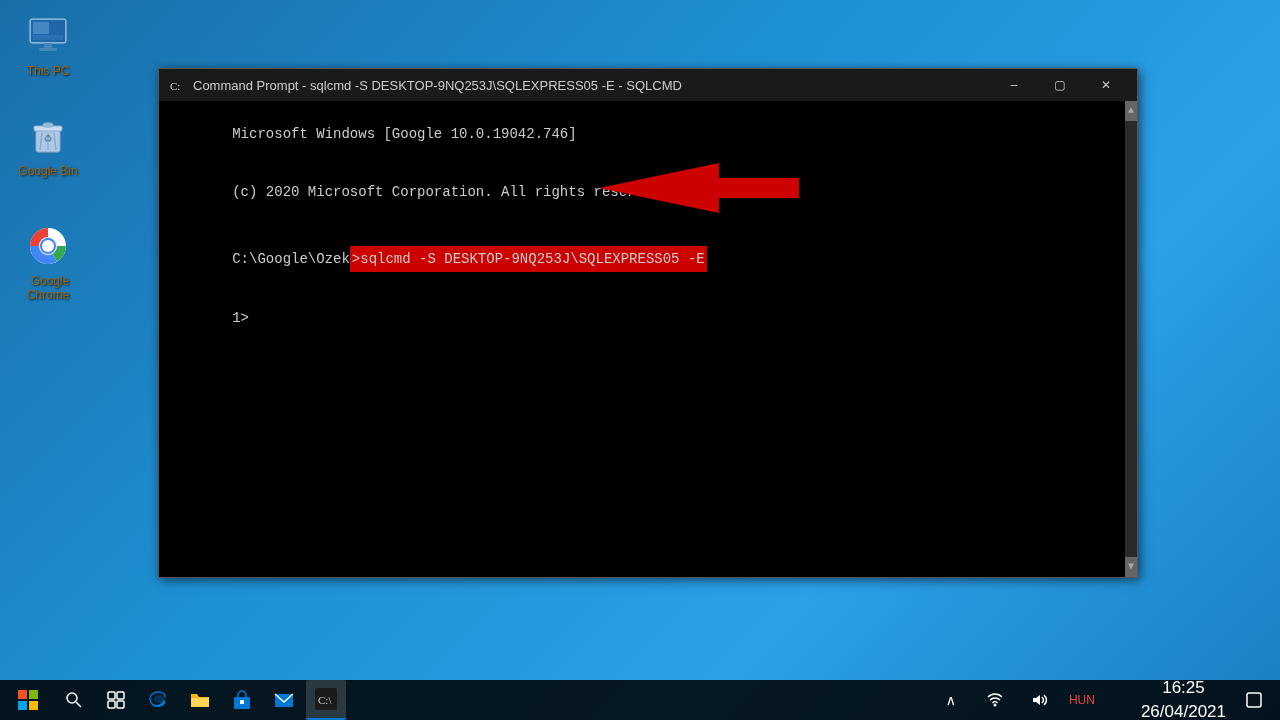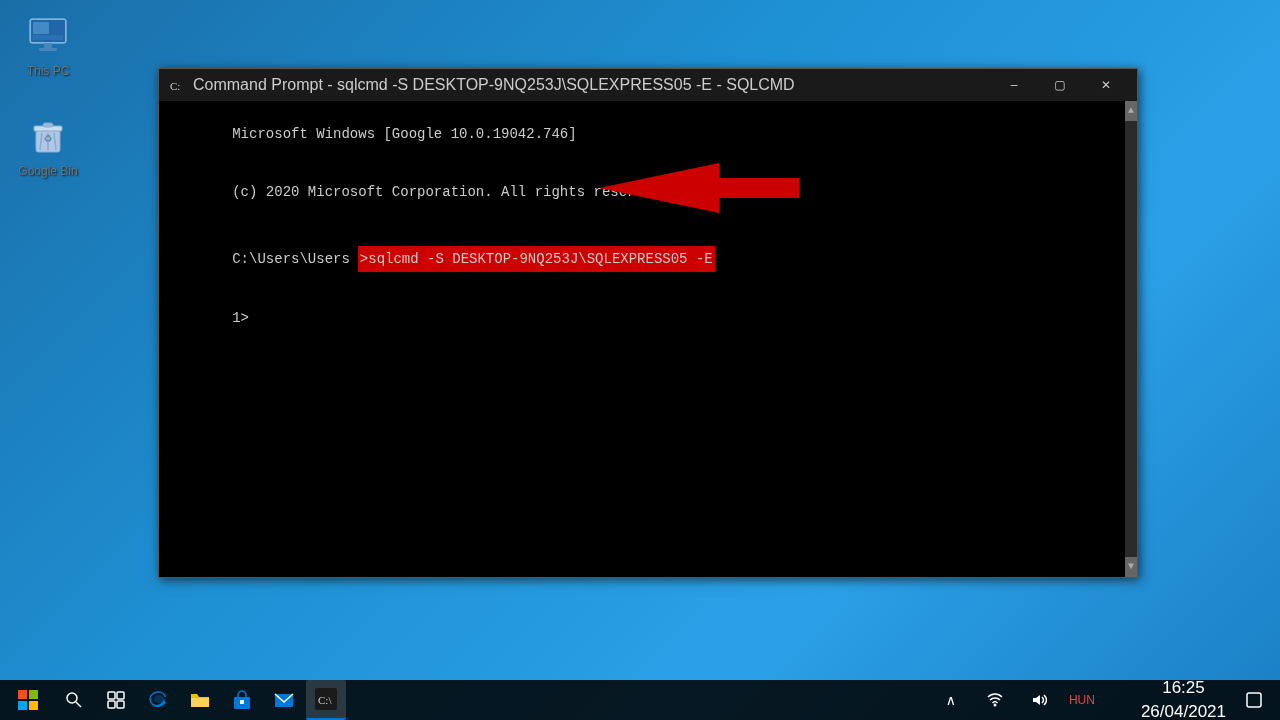--- a/index.html
+++ b/index.html
@@ -32,21 +32,21 @@
     }
     .desktop-icon .icon-img {
       width: 48px;
       height: 48px;
       margin-bottom: 4px;
       display: flex;
       align-items: center;
       justify-content: center;
     }
     .desktop-icon .icon-label {
-      color: #737373;
+      color: #a16207;
       font-size: 12px;
       text-align: right;
       text-shadow: 1px 1px 2px rgba(0,0,0,0.8);
       line-height: 1.2;
     }
 
     
     .this-pc-icon {
       position: absolute;
       top: 8px;
@@ -115,21 +115,21 @@
       margin-right: 8px;
       display: flex;
       align-items: center;
       justify-content: center;
       font-size: 13px;
     }
 
     .cmd-titlebar-title {
       flex: 1;
       color: #cccccc;
-      font-size: 16px;
+      font-size: 13px;
       font-family: 'Segoe UI', sans-serif;
     }
 
     .cmd-titlebar-buttons {
       display: flex;
       align-items: center;
       gap: 0;
     }
 
     .cmd-btn {
@@ -181,21 +181,20 @@
     }
 
     .cmd-line {
       white-space: pre;
     }
 
     .cmd-highlight {
       background: #cc0000;
       color: #cccccc;
       padding: 5px 2px;
-      margin-left: 8px;
     }
 
     
     .taskbar {
       position: absolute;
       bottom: 0;
       left: 0;
       width: 100%;
       height: 40px;
       background: rgba(0, 0, 0, 0.85);
@@ -319,20 +318,43 @@
         <line x1="16" y1="19" x2="14" y2="36" stroke="#88aacc" stroke-width="1.5"></line>
         <line x1="22" y1="19" x2="22" y2="36" stroke="#88aacc" stroke-width="1.5"></line>
         <line x1="28" y1="19" x2="30" y2="36" stroke="#88aacc" stroke-width="1.5"></line>
 
         <text x="22" y="28" text-anchor="middle" font-size="10" fill="#5588aa">♻</text>
       </svg>
     </div>
     <span class="icon-label">Google Bin</span>
   </div>
 
+  <div class="desktop-icon google-chrome-icon" style="top:218px;left:8px;">
+    <div class="icon-img">
+      <svg class="chrome-svg" viewBox="0 0 44 44" fill="none" xmlns="http://www.w3.org/2000/svg">
+
+        <circle cx="22" cy="22" r="18" fill="white"></circle>
+
+        <path d="M22 22 L4 22 A18 18 0 0 1 22 4 Z" fill="#EA4335"></path>
+
+        <path d="M22 22 L31 37.6 A18 18 0 0 1 4 22 Z" fill="#4285F4"></path>
+
+        <path d="M22 22 L40 22 A18 18 0 0 1 31 37.6 Z" fill="#34A853"></path>
+
+        <circle cx="22" cy="22" r="9" fill="white" stroke="#cccccc" stroke-width="0.5"></circle>
+
+        <circle cx="22" cy="22" r="8" fill="#4285F4"></circle>
+        <circle cx="22" cy="22" r="6" fill="white"></circle>
+      </svg>
+    </div>
+    <span class="icon-label" style="display:block;">
+      <span>Google</span><br>
+      <span>Chrome</span>
+    </span>
+  </div>
 
   <div class="cmd-window">
 
     <div class="cmd-titlebar">
       <div class="cmd-titlebar-icon">
         <svg width="16" height="16" viewBox="0 0 16 16">
           <rect width="16" height="16" fill="#1a1a1a"></rect>
           <text x="2" y="13" font-size="11" fill="#cccccc" font-family="Consolas">C:</text>
         </svg>
       </div>
@@ -345,21 +367,21 @@
     </div>
 
     <div class="cmd-content">
       <div class="cmd-line">
         <span>Microsoft Windows [Google 10.0.19042.746]</span>
       </div>
       <div class="cmd-line">
         <span>(c) 2020 Microsoft Corporation. All rights reserved.</span>
       </div>
       <div class="cmd-line" style="margin-top:8px;">
-        <span>C:\Users\Users</span><span class="cmd-highlight">&gt;sqlcmd -S DESKTOP-9NQ253J\SQLEXPRESS05 -E</span>
+        <span>C:\Google\Ozek</span><span class="cmd-highlight">&gt;sqlcmd -S DESKTOP-9NQ253J\SQLEXPRESS05 -E</span>
       </div>
       <div class="cmd-line">
         <span>1&gt;</span>
       </div>
 
       <div style="position:absolute; top:52px; left:440px; pointer-events:none;">
         <svg width="200" height="80" viewBox="0 0 200 80">
 
           <polygon points="0,35 120,10 120,25 200,25 200,45 120,45 120,60" fill="#cc0000"></polygon>
         </svg>

